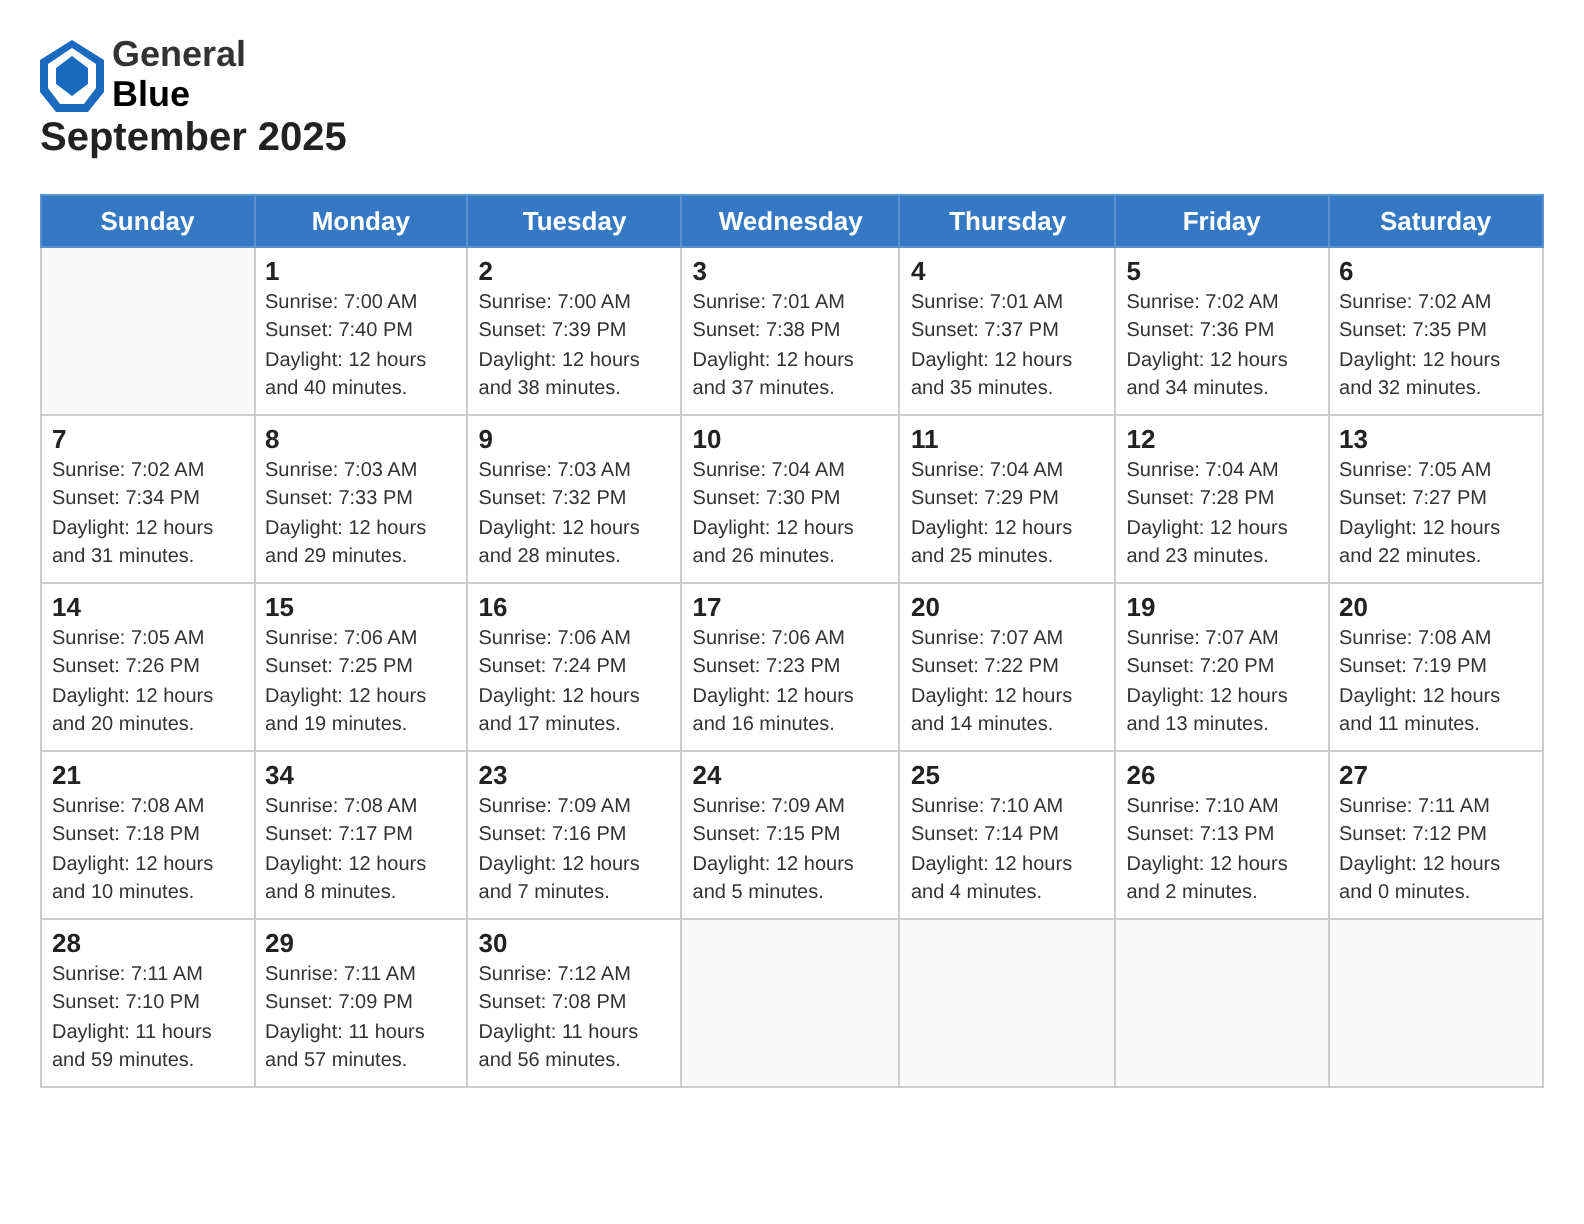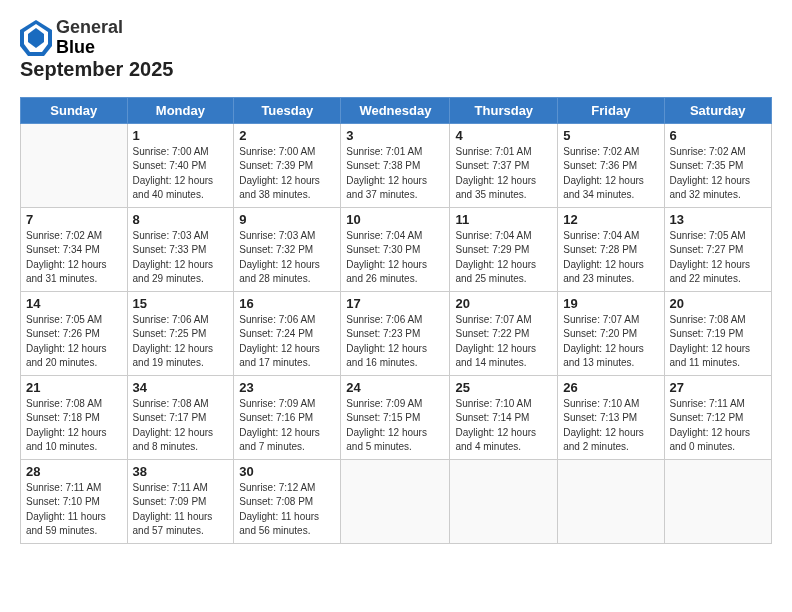--- a/index.html
+++ b/index.html
@@ -325,21 +325,21 @@
         </tr>
         <tr>
           <td>
             <span class="day-num">28</span>
             <div class="day-info" style="white-space: pre-line;">Sunrise: 7:11 AM
 Sunset: 7:10 PM
 Daylight: 11 hours
 and 59 minutes.</div>
           </td>
           <td>
-            <span class="day-num">38</span>
+            <span class="day-num">29</span>
             <div class="day-info" style="white-space: pre-line;">Sunrise: 7:11 AM
 Sunset: 7:09 PM
 Daylight: 11 hours
 and 57 minutes.</div>
           </td>
           <td>
             <span class="day-num">30</span>
             <div class="day-info" style="white-space: pre-line;">Sunrise: 7:12 AM
 Sunset: 7:08 PM
 Daylight: 11 hours

